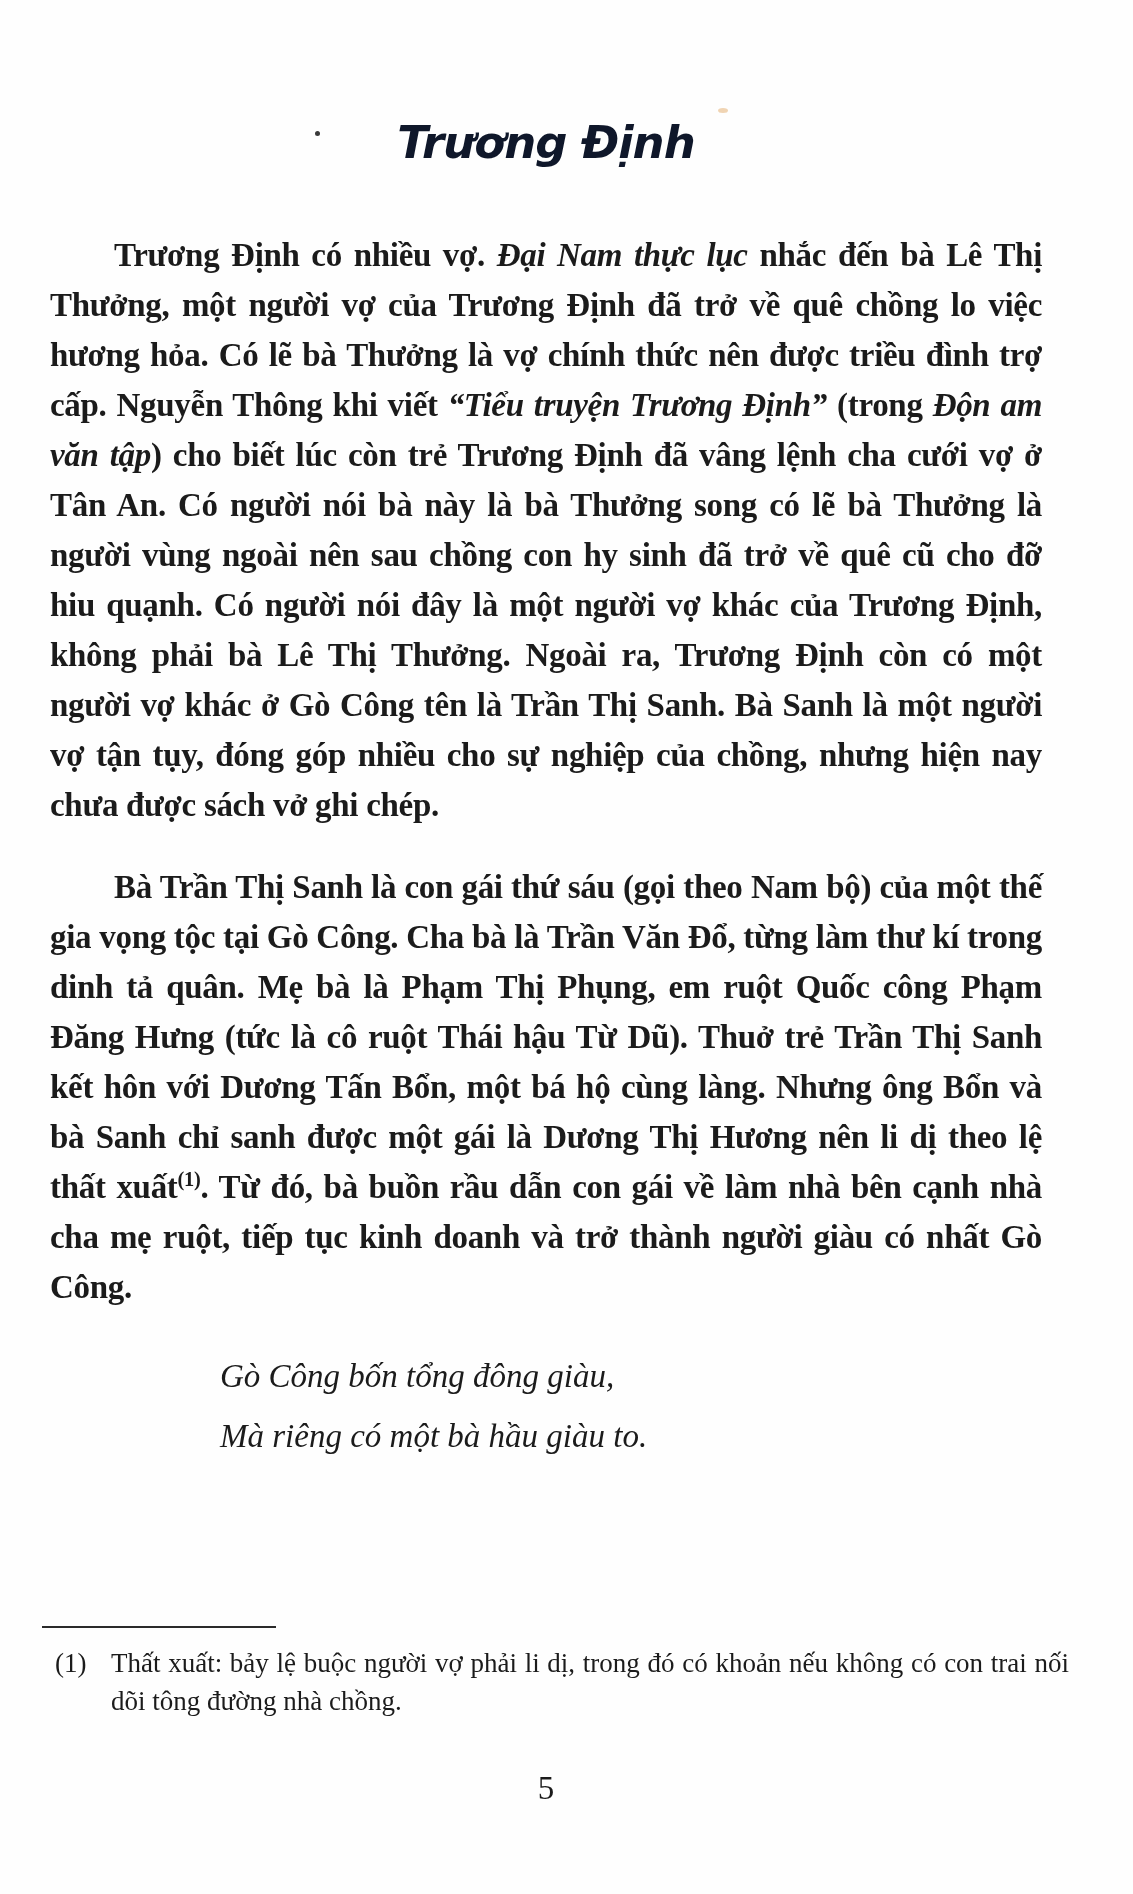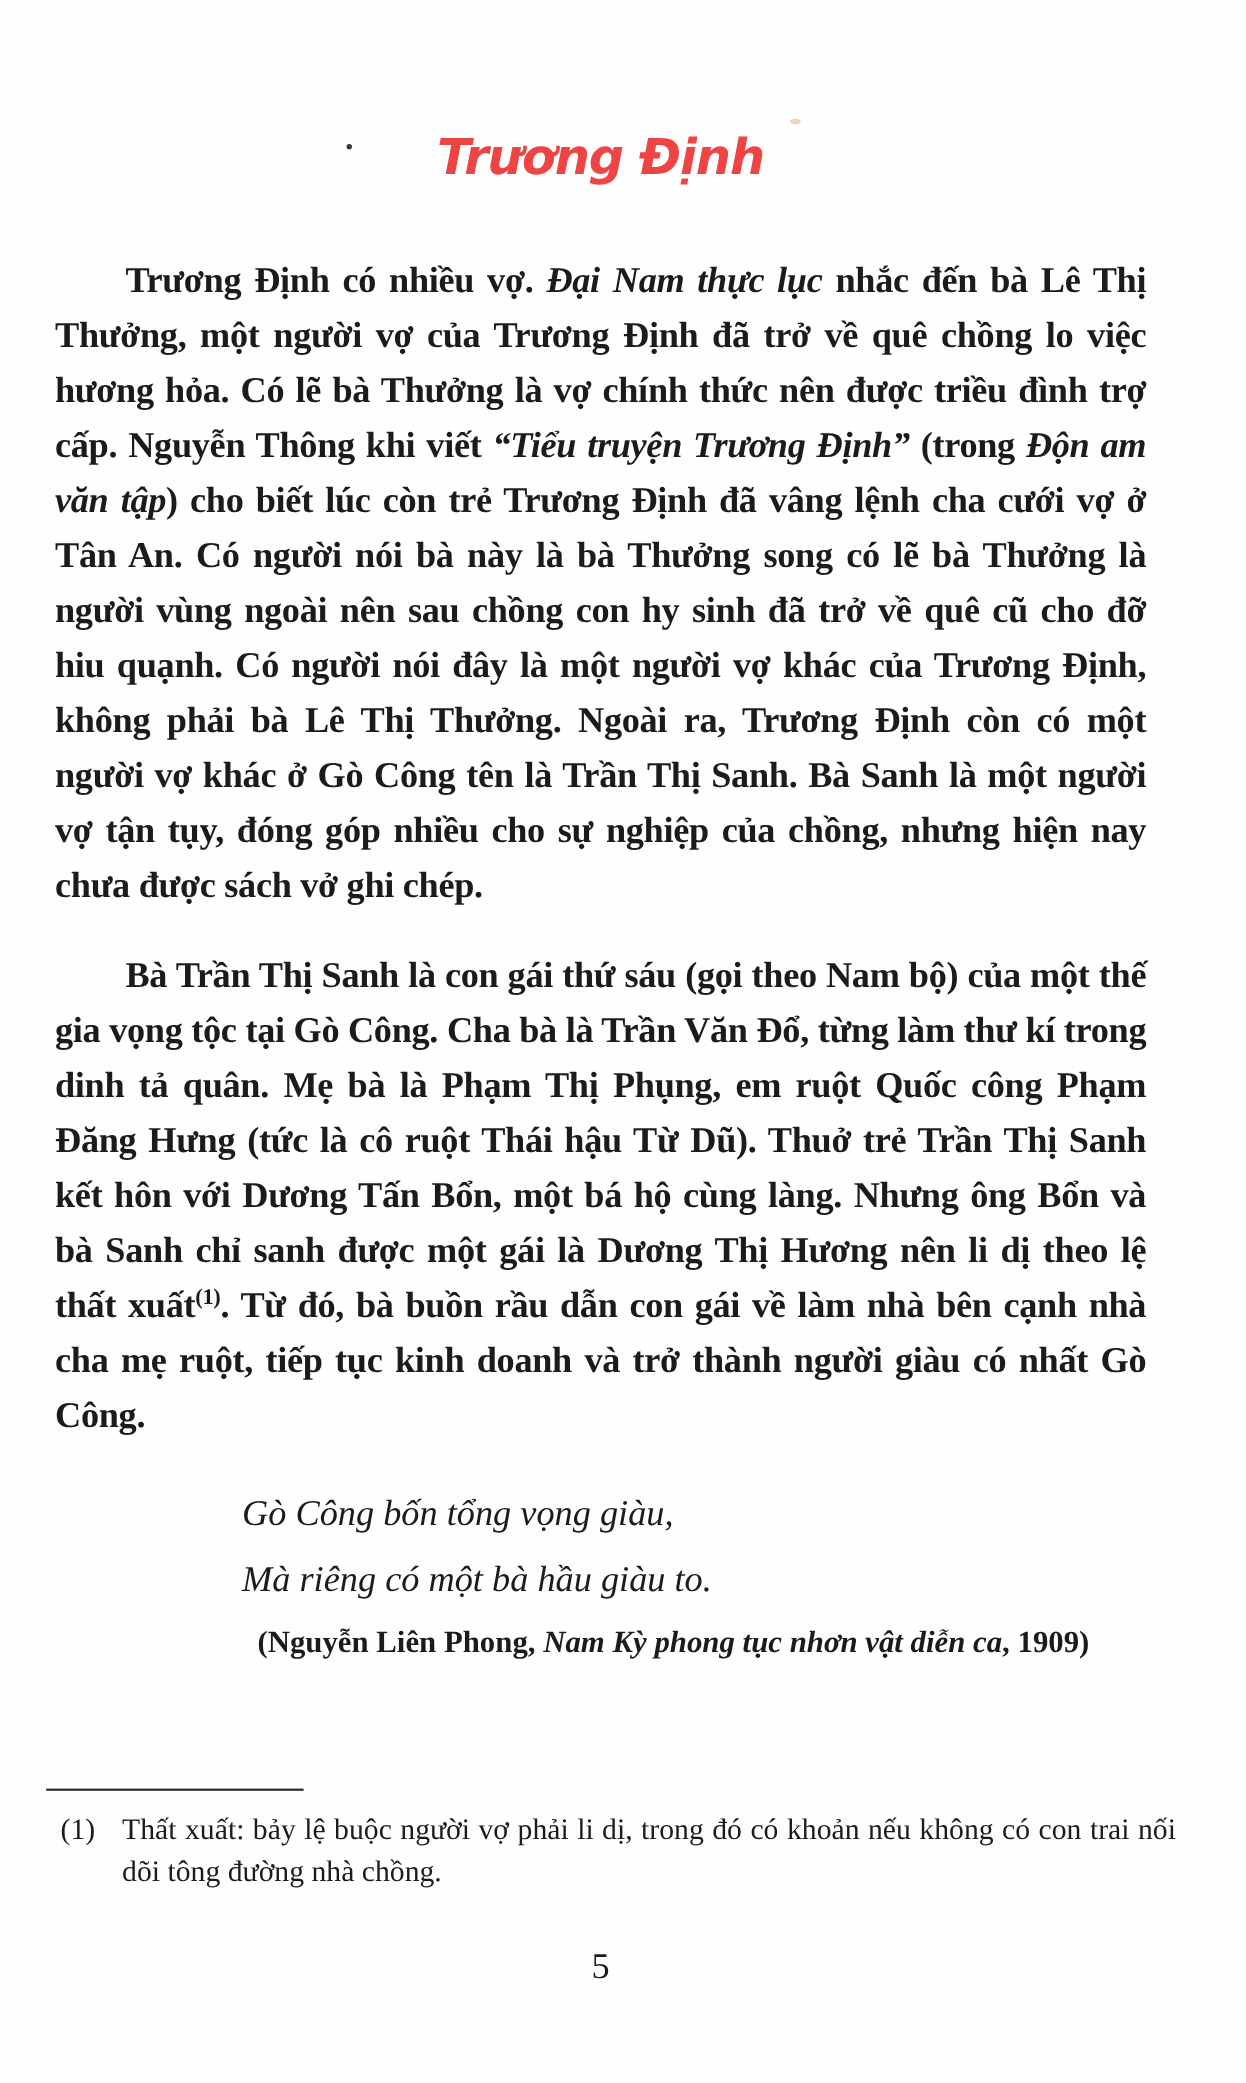--- a/index.html
+++ b/index.html
@@ -21,21 +21,21 @@
   }
   .title {
     margin-top: 112px;
     text-align: center;
     font-family: "DejaVu Sans", sans-serif;
     font-weight: bold;
     font-style: italic;
     font-size: 45px;
     line-height: 62px;
     letter-spacing: -1px;
-    color: #ef4444;
+    color: #0f172a;
   }
   .body-text {
     margin-top: 56px;
     font-size: 33px;
     line-height: 50px;
     text-align: justify;
     letter-spacing: -0.3px;
   }
   .body-text p {
     margin: 0;
@@ -130,25 +130,24 @@
     <div class="title">
       <div>Trương Định</div>
     </div>
 
     <div class="body-text">
       <p><span>Trương Định có nhiều vợ. </span><span class="it">Đại Nam thực lục</span><span> nhắc đến bà Lê Thị Thưởng, một người vợ của Trương Định đã trở về quê chồng lo việc hương hỏa. Có lẽ bà Thưởng là vợ chính thức nên được triều đình trợ cấp. Nguyễn Thông khi viết </span><span class="it">“Tiểu truyện Trương Định”</span><span> (trong </span><span class="it">Độn am văn tập</span><span>) cho biết lúc còn trẻ Trương Định đã vâng lệnh cha cưới vợ ở Tân An. Có người nói bà này là bà Thưởng song có lẽ bà Thưởng là người vùng ngoài nên sau chồng con hy sinh đã trở về quê cũ cho đỡ hiu quạnh. Có người nói đây là một người vợ khác của Trương Định, không phải bà Lê Thị Thưởng. Ngoài ra, Trương Định còn có một người vợ khác ở Gò Công tên là Trần Thị Sanh. Bà Sanh là một người vợ tận tụy, đóng góp nhiều cho sự nghiệp của chồng, nhưng hiện nay chưa được sách vở ghi chép.</span></p>
       <p><span>Bà Trần Thị Sanh là con gái thứ sáu (gọi theo Nam bộ) của một thế gia vọng tộc tại Gò Công. Cha bà là Trần Văn Đổ, từng làm thư kí trong dinh tả quân. Mẹ bà là Phạm Thị Phụng, em ruột Quốc công Phạm Đăng Hưng (tức là cô ruột Thái hậu Từ Dũ). Thuở trẻ Trần Thị Sanh kết hôn với Dương Tấn Bổn, một bá hộ cùng làng. Nhưng ông Bổn và bà Sanh chỉ sanh được một gái là Dương Thị Hương nên li dị theo lệ thất xuất</span><span class="sup">(1)</span><span>. Từ đó, bà buồn rầu dẫn con gái về làm nhà bên cạnh nhà cha mẹ ruột, tiếp tục kinh doanh và trở thành người giàu có nhất Gò Công.</span></p>
     </div>
 
     <div class="verse">
-      <div>Gò Công bốn tổng vọng giàu,</div>
+      <div>Gò Công bốn tổng đông giàu,</div>
       <div>Mà riêng có một bà hầu giàu to.</div>
     </div>
 
-    <div class="citation"><span>(Nguyễn Liên Phong, </span><span class="it">Nam Kỳ phong tục nhơn vật diễn ca</span><span>, 1909)</span></div>
 
   </div>
 
   <div class="footnote-rule"></div>
 
   <div class="footnote">
     <span class="marker">(1)</span>
     <span class="fn-text">Thất xuất: bảy lệ buộc người vợ phải li dị, trong đó có khoản nếu không có con trai nối dõi tông đường nhà chồng.</span>
   </div>
 

